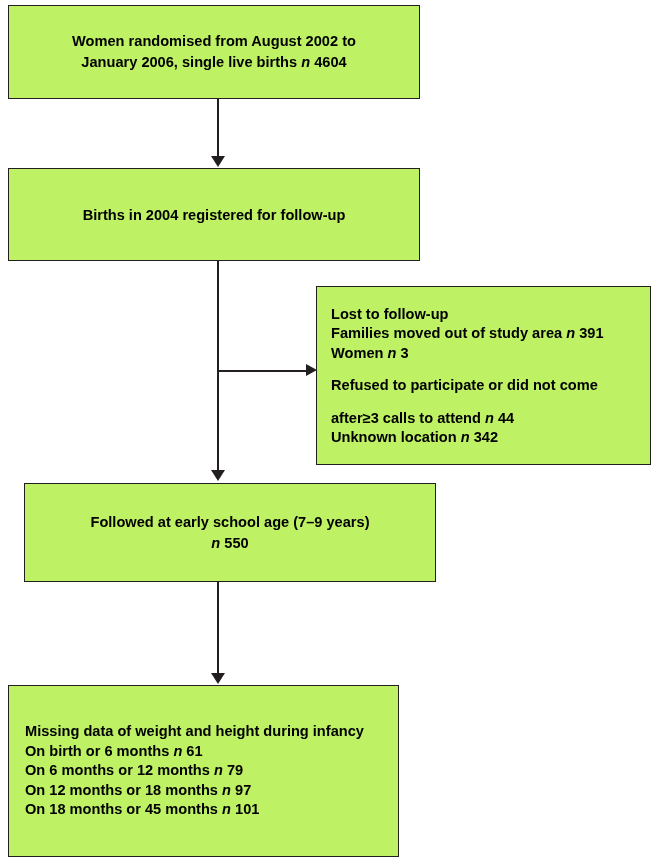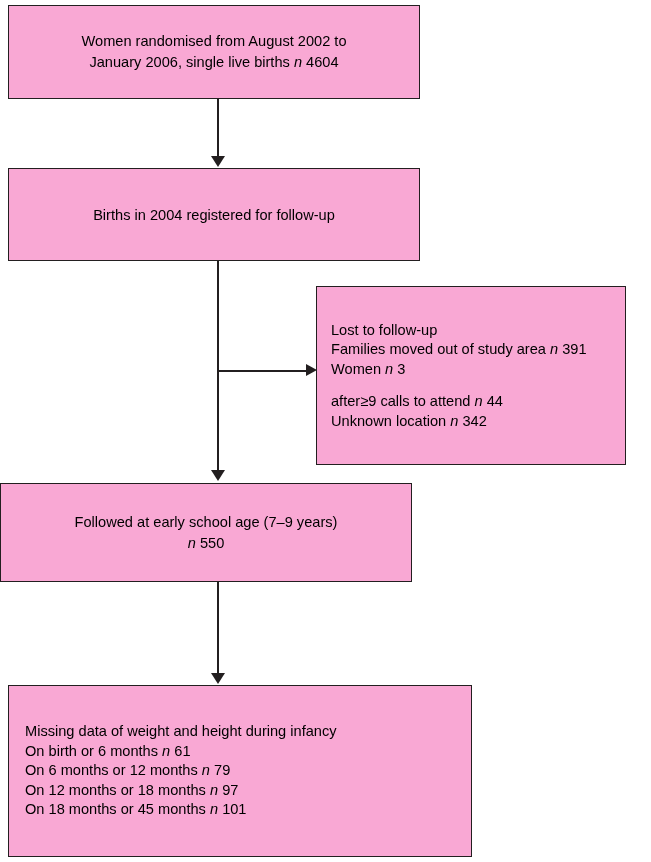--- a/index.html
+++ b/index.html
@@ -15,21 +15,22 @@
     position: relative;
     width: 651px;
     height: 862px;
     background: #ffffff;
     overflow: hidden;
   }
   .node {
     position: absolute;
     box-sizing: border-box;
     border: 1.6px solid #231f20;
-    background: #f9a8d4;
+    background: #bef264;
+    font-weight: bold;
   }
   .node-inner {
     position: absolute;
     left: 0;
     right: 0;
     top: 50%;
     transform: translateY(-50%);
     padding: 0 10px;
   }
   .ctext {
@@ -97,41 +98,42 @@
       <div class="ctext">Births in 2004 registered for follow-up</div>
     </div>
   </div>
 
   <div class="vline" style="left:217px; top:261px; height:210px;"></div>
   <div class="arrow-down" style="left:211px; top:470px;"></div>
 
   <div class="hline" style="left:217px; top:370px; width:90px;"></div>
   <div class="arrow-right" style="left:306px; top:364px;"></div>
 
-  <div class="node" style="left:316px; top:286px; width:310px; height:179px;">
+  <div class="node" style="left:316px; top:286px; width:335px; height:179px;">
     <div class="node-inner" style="padding:0 14px;">
       <div class="ltext">Lost to follow-up</div>
       <div class="ltext gap-before"><span>Families moved out of study area </span><span class="n-it">n</span><span> 391</span></div>
       <div class="ltext"><span>Women </span><span class="n-it">n</span><span> 3</span></div>
-      <div class="ltext gap-before-sm"><span>after≥9 calls to attend </span><span class="n-it">n</span><span> 44</span></div>
+      <div class="ltext gap-before-sm">Refused to participate or did not come</div>
+      <div class="ltext gap-before-sm"><span>after≥3 calls to attend </span><span class="n-it">n</span><span> 44</span></div>
       <div class="ltext"><span>Unknown location </span><span class="n-it">n</span><span> 342</span></div>
     </div>
   </div>
 
-  <div class="node" style="left:0; top:483px; width:412px; height:99px;">
+  <div class="node" style="left:24px; top:483px; width:412px; height:99px;">
     <div class="node-inner">
       <div class="ctext">Followed at early school age (7–9 years)</div>
       <div class="ctext"><span class="n-it">n</span><span> 550</span></div>
     </div>
   </div>
 
   <div class="vline" style="left:217px; top:582px; height:92px;"></div>
   <div class="arrow-down" style="left:211px; top:673px;"></div>
 
-  <div class="node" style="left:8px; top:685px; width:464px; height:172px;">
+  <div class="node" style="left:8px; top:685px; width:391px; height:172px;">
     <div class="node-inner" style="padding:0 16px;">
       <div class="ltext">Missing data of weight and height during infancy</div>
       <div class="ltext gap-before"><span>On birth or 6 months </span><span class="n-it">n</span><span> 61</span></div>
       <div class="ltext"><span>On 6 months or 12 months </span><span class="n-it">n</span><span> 79</span></div>
       <div class="ltext"><span>On 12 months or 18 months </span><span class="n-it">n</span><span> 97</span></div>
       <div class="ltext"><span>On 18 months or 45 months </span><span class="n-it">n</span><span> 101</span></div>
     </div>
   </div>
 
 </div>

